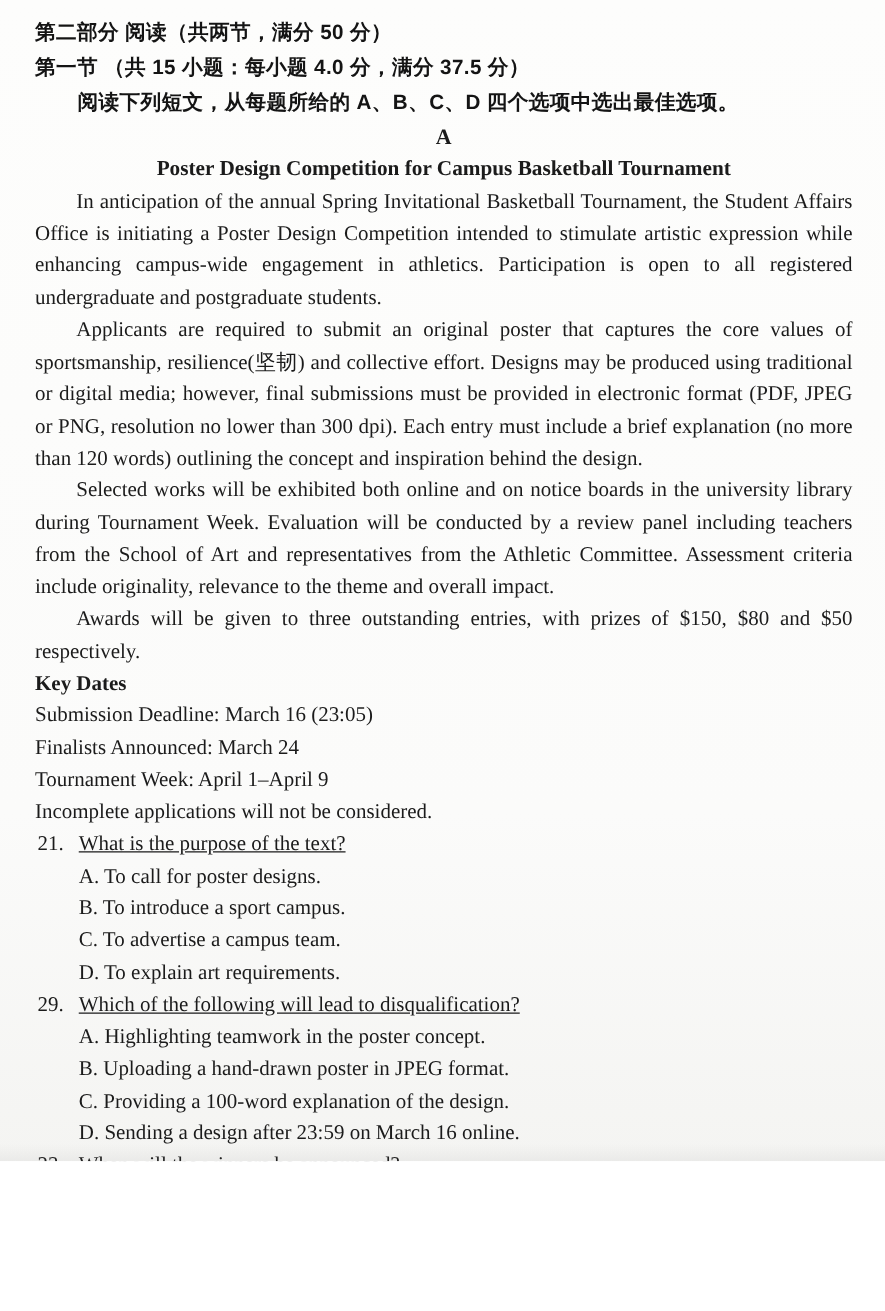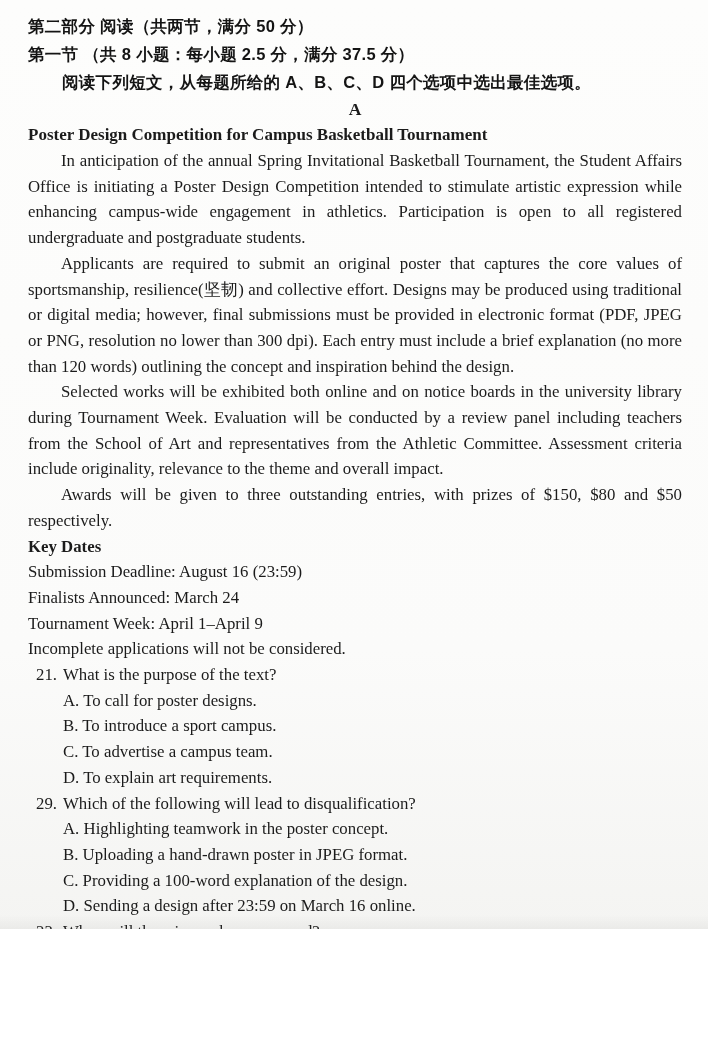--- a/index.html
+++ b/index.html
@@ -40,20 +40,21 @@
     font-weight: 700;
     font-size: 17.5px;
     line-height: 26px;
     text-align: center;
   }
   .passage-title {
     font-family: "Liberation Serif", "DejaVu Serif", serif;
     font-weight: 700;
     font-size: 17px;
     line-height: 26px;
+    text-align: center;
   }
   .body-text {
     font-family: "Liberation Serif", "DejaVu Serif", serif;
     font-size: 16.8px;
     line-height: 25.7px;
   }
   .para {
     margin: 0;
     text-align: justify;
     text-indent: 33px;
@@ -65,24 +66,24 @@
     margin: 0;
   }
   .question-row {
     display: flex;
     align-items: flex-start;
   }
   .qnum {
     flex: 0 0 35px;
     padding-left: 2px;
     box-sizing: border-box;
-    text-align: center;
   }
   .qtext {
     flex: 1;
+    text-decoration: underline;
   }
   .options {
     padding-left: 35px;
   }
   .option {
     margin: 0;
   }
   .options.two-col {
     display: grid;
     grid-template-columns: 337px 1fr;
@@ -138,34 +139,34 @@
     pointer-events: none;
   }
 </style>
 </head>
 <body>
 
 <div class="page">
   <div class="content">
 
     <div class="zh">第二部分  阅读（共两节，满分 50 分）</div>
-    <div class="zh">第一节 （共 8 小题：每小题 2.5 分，满分 37.5 分）</div>
+    <div class="zh">第一节 （共 15 小题：每小题 4.0 分，满分 37.5 分）</div>
     <div class="zh instruction">阅读下列短文，从每题所给的 A、B、C、D 四个选项中选出最佳选项。</div>
 
     <div class="section-letter">A</div>
     <div class="passage-title">Poster Design Competition for Campus Basketball Tournament</div>
 
     <div class="body-text">
       <p class="para">In anticipation of the annual Spring Invitational Basketball Tournament, the Student Affairs Office is initiating a Poster Design Competition intended to stimulate artistic expression while enhancing campus-wide engagement in athletics. Participation is open to all registered undergraduate and postgraduate students.</p>
       <p class="para">Applicants are required to submit an original poster that captures the core values of sportsmanship, resilience(坚韧) and collective effort. Designs may be produced using traditional or digital media; however, final submissions must be provided in electronic format (PDF, JPEG or PNG, resolution no lower than 300 dpi). Each entry must include a brief explanation (no more than 120 words) outlining the concept and inspiration behind the design.</p>
       <p class="para">Selected works will be exhibited both online and on notice boards in the university library during Tournament Week. Evaluation will be conducted by a review panel including teachers from the School of Art and representatives from the Athletic Committee. Assessment criteria include originality, relevance to the theme and overall impact.</p>
       <p class="para">Awards will be given to three outstanding entries, with prizes of $150, $80 and $50 respectively.</p>
 
       <div class="kd-heading">Key Dates</div>
-      <div class="kd-line">Submission Deadline: August 16 (23:59)</div>
+      <div class="kd-line">Submission Deadline: March 16 (23:05)</div>
       <div class="kd-line">Finalists Announced: March 24</div>
       <div class="kd-line">Tournament Week: April 1–April 9</div>
       <div class="kd-line">Incomplete applications will not be considered.</div>
 
       <div class="question-block">
         <div class="question-row">
           <span class="qnum">21.</span>
           <span class="qtext">What is the purpose of the text?</span>
         </div>
         <div class="options">

